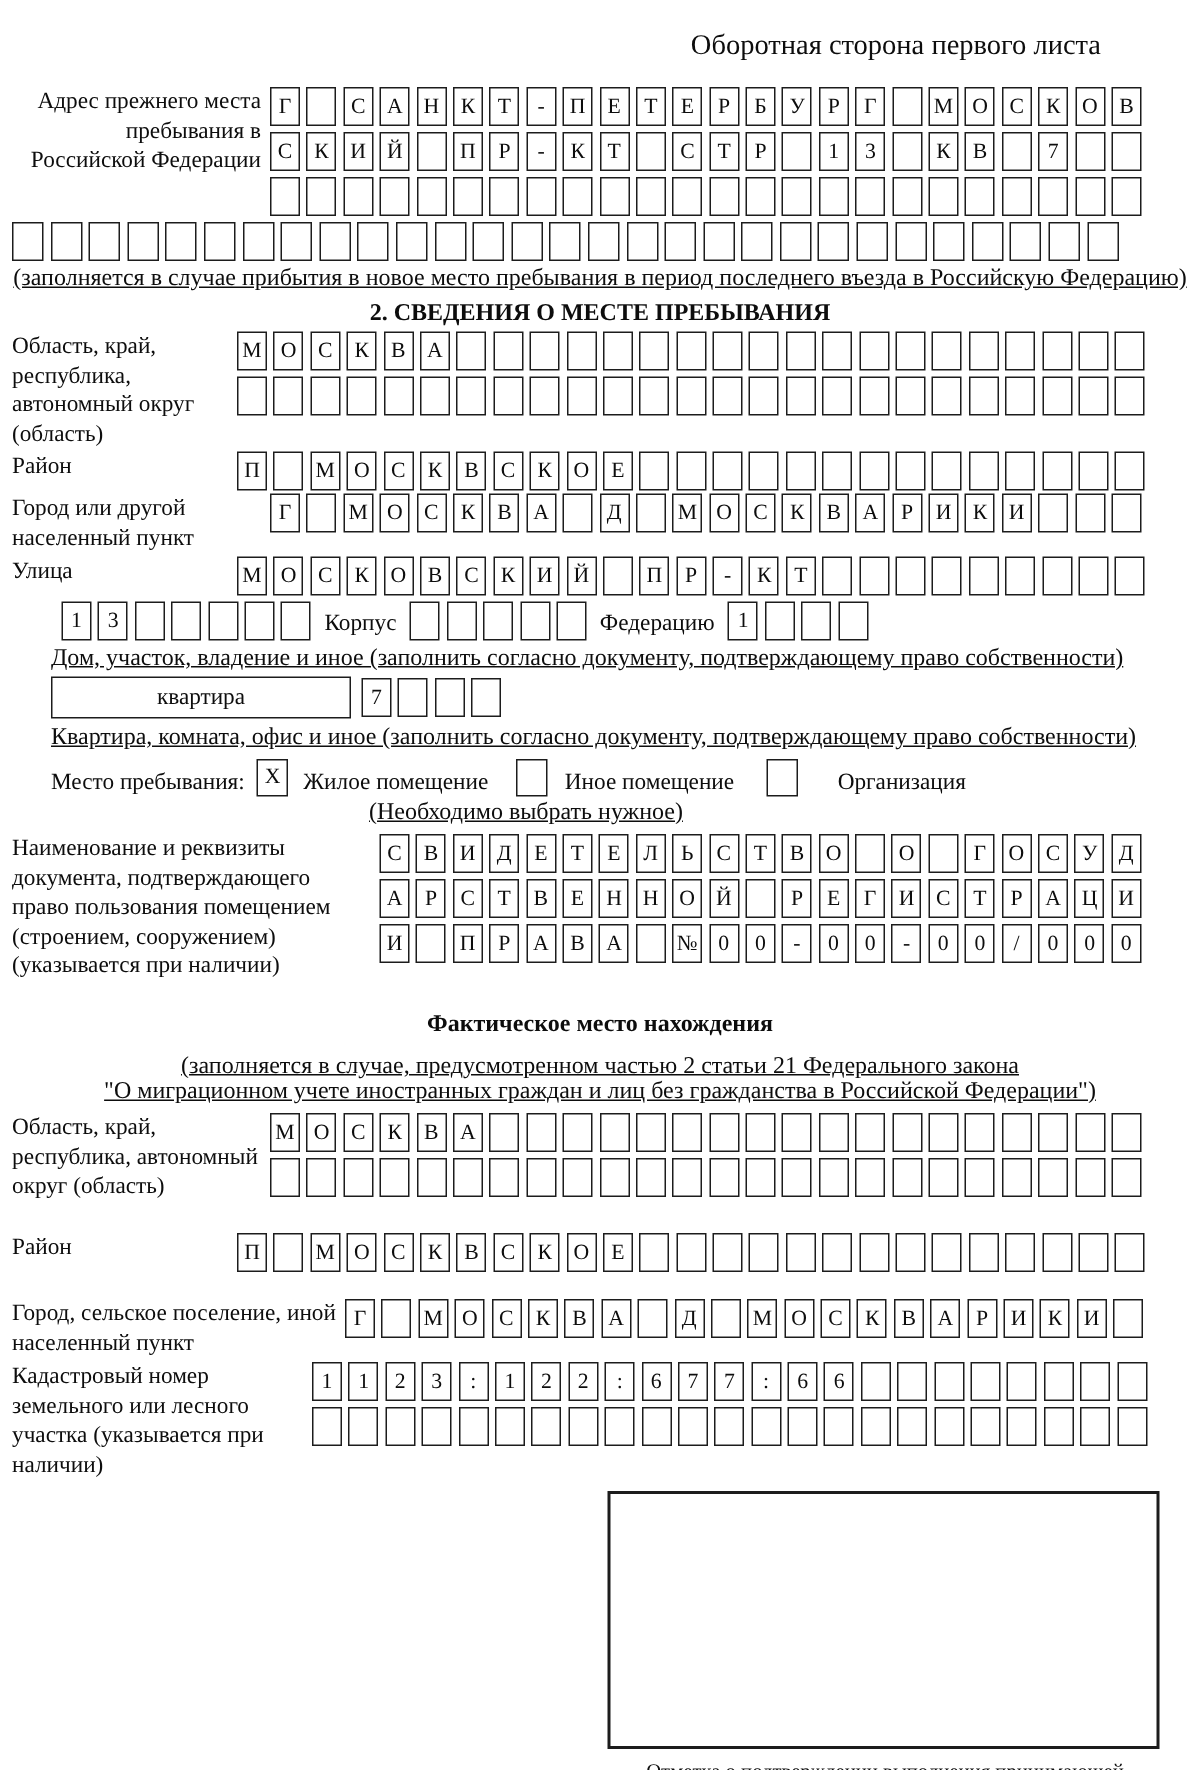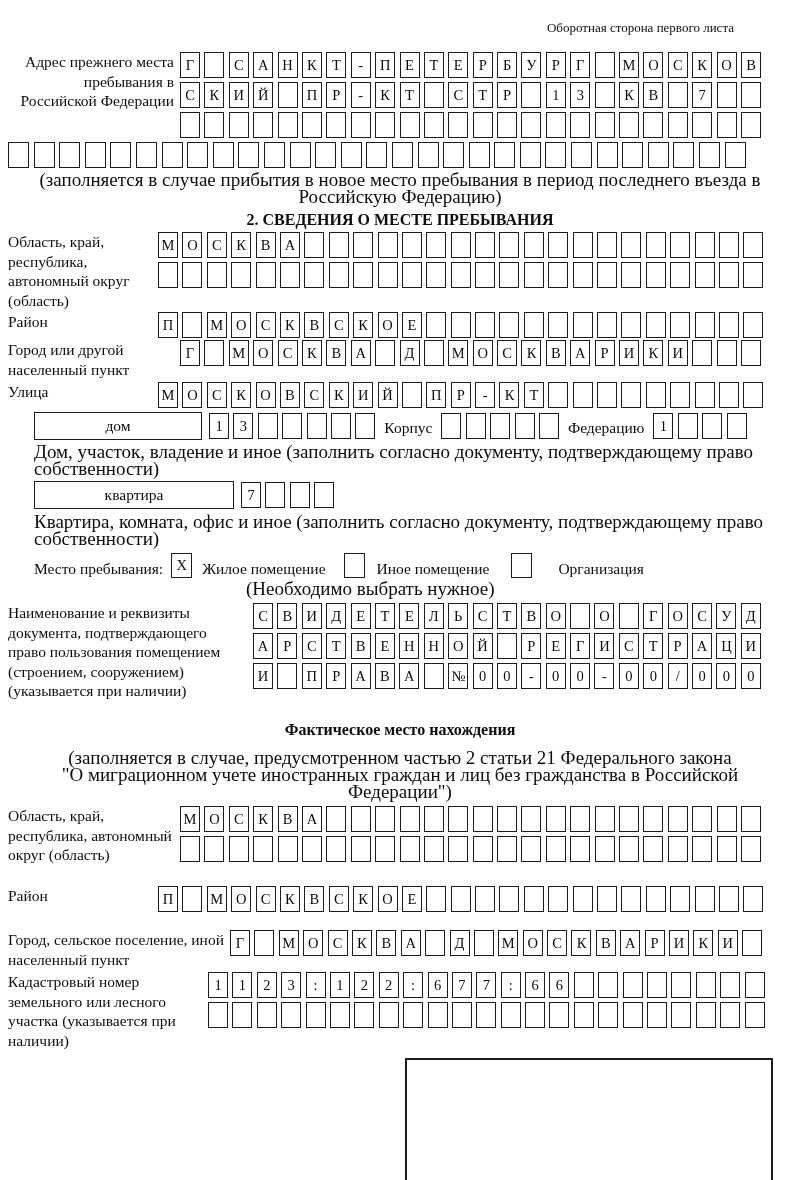--- a/index.html
+++ b/index.html
@@ -2,36 +2,36 @@
 <html><head>
 <meta charset="utf-8">
 <style>
   html,body{margin:0;padding:0;background:#fff;}
   body{
     width:800px;height:1180px;overflow:hidden;position:relative;
     font-family:"Liberation Serif","DejaVu Serif",serif;
     color:#0d0d0d;font-size:15.5px;
   }
   .page{padding:0 8px;box-sizing:border-box;width:800px;}
-  .hdr{ text-align:right;padding:20px 58px 0 0;font-size:13px;}
+  .hdr{ text-align:right;padding:20px 58px 0 0;font-size:19px;}
   
   .frow{display:flex;align-items:flex-start;}
   .lbl{line-height:19.5px;flex:0 0 auto;box-sizing:border-box;padding-right:6px;}
   .grid{display:flex;flex-direction:column;gap:4px;}
   .cells{display:flex;gap:4.4px;}
   .cells.wide{gap:4.6px;}
   .cell{
     box-sizing:border-box;flex:0 0 auto;width:20px;height:26px;
     border:1.7px solid #1c1c1c;background:#fff;
     display:flex;align-items:center;justify-content:center;
     font-size:14.5px;line-height:1;
   }
   .cells.wide .cell{width:21px;}
   .sect{font-weight:bold;font-size:16px;text-align:center;}
-  .note{font-size:19px;text-align:center;line-height:17px;}
+  .note{font-size:16px;text-align:center;line-height:17px;text-decoration:underline;}
   .note.left{text-align:left;margin-left:26px;}
   .wbox{
     box-sizing:border-box;border:1.7px solid #1c1c1c;height:28px;flex:0 0 auto;
     display:flex;align-items:center;justify-content:center;font-size:15.5px;background:#fff;
   }
   .inline-lbl{flex:0 0 auto;padding:3px 9px 0 9px;font-size:15.5px;}
   .chkrow{display:flex;align-items:flex-end;margin-left:26px;}
   .chk{
     box-sizing:border-box;width:21px;height:25px;border:1.7px solid #1c1c1c;
     display:flex;align-items:center;justify-content:center;font-size:14.5px;flex:0 0 auto;
@@ -313,21 +313,20 @@
         <span class="cell"></span>
         <span class="cell"></span>
         <span class="cell"></span>
         <span class="cell"></span>
         <span class="cell"></span>
         <span class="cell"></span>
       </div>
   </div>
 
   <div class="frow" style="margin-top:4px;margin-left:26px;align-items:center;">
-    <div class="wbox" style="width:168px;">дом</div>
     <div class="cells" style="margin-left:7px;">
         <span class="cell">1</span>
         <span class="cell">3</span>
         <span class="cell"></span>
         <span class="cell"></span>
         <span class="cell"></span>
         <span class="cell"></span>
         <span class="cell"></span>
       </div>
     <div class="inline-lbl">Корпус</div>

